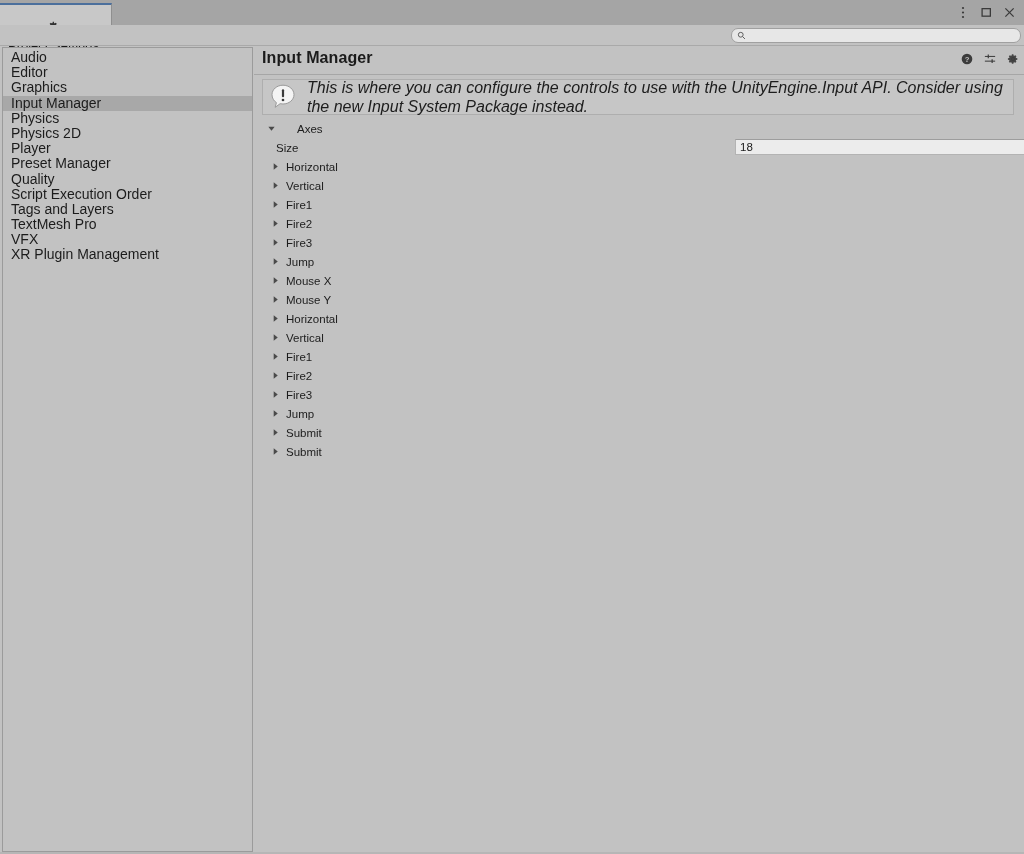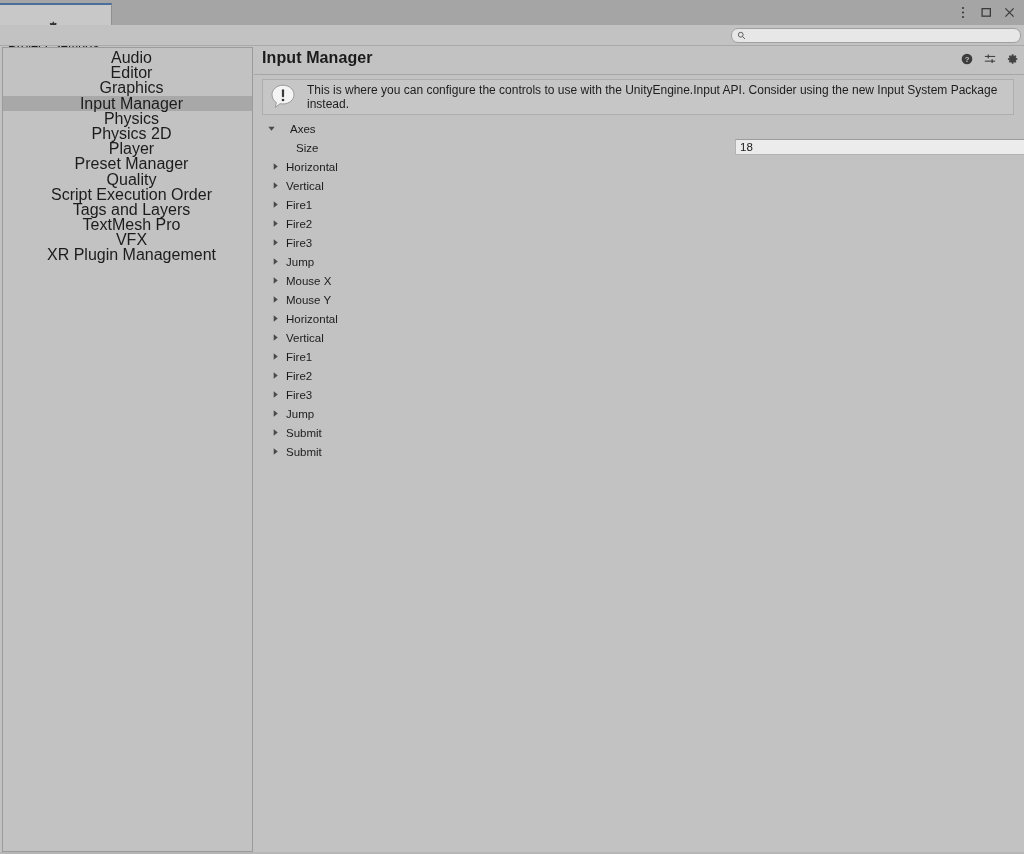--- a/index.html
+++ b/index.html
@@ -110,25 +110,24 @@
     background: #c2c2c2;
     border: 1px solid #9b9b9b;
     box-sizing: border-box;
     padding-top: 2px;
     overflow: hidden;
   }
   .sidebar-item {
     height: 15.2px;
     line-height: 15.2px;
     padding-left: 8px;
-    font-size: 16px;
+    font-size: 14px;
     color: #1c1c1c;
     white-space: nowrap;
     cursor: default;
-    text-align: center;
   }
   .sidebar-item.selected {
     background: #a8a8a8;
   }
 
   
   #content {
     position: absolute;
     left: 254px; top: 46px;
     width: 770px;
@@ -186,23 +185,24 @@
     align-items: center;
     padding-left: 6px;
     gap: 10px;
   }
   #info-icon {
     width: 28px; height: 28px;
     flex: 0 0 28px;
   }
   #info-icon svg { display: block; }
   #info-text {
-    font-size: 12px;
+    font-size: 16px;
     color: #1d1d1d;
     line-height: 1.2;
+    font-style: italic;
   }
 
   
   #axes-section {
     position: absolute;
     left: 0; top: 73px;
     width: 770px;
   }
   .row {
     height: 19px;
@@ -215,27 +215,27 @@
   .foldout-arrow {
     width: 11px; height: 11px;
     flex: 0 0 11px;
     display: flex;
     align-items: center;
     justify-content: center;
     color: #4a4a4a;
   }
   .foldout-arrow svg { display: block; }
   #row-axes { padding-left: 12px; }
-  #row-axes .label { margin-left: 13px; }
+  #row-axes .label { margin-left: 20px; }
 
   #row-size {
     padding-left: 22px;
     position: relative;
   }
-  #row-size .label { width: 225px; margin-left: 20px; }
+  #row-size .label { width: 225px; }
   #size-field {
     position: absolute;
     left: 481px;
     top: 1px;
     width: 521px;
     height: 16px;
     background: #ececec;
     border: 1px solid #b3b3b3;
     border-top-color: #9d9d9d;
     box-sizing: border-box;

